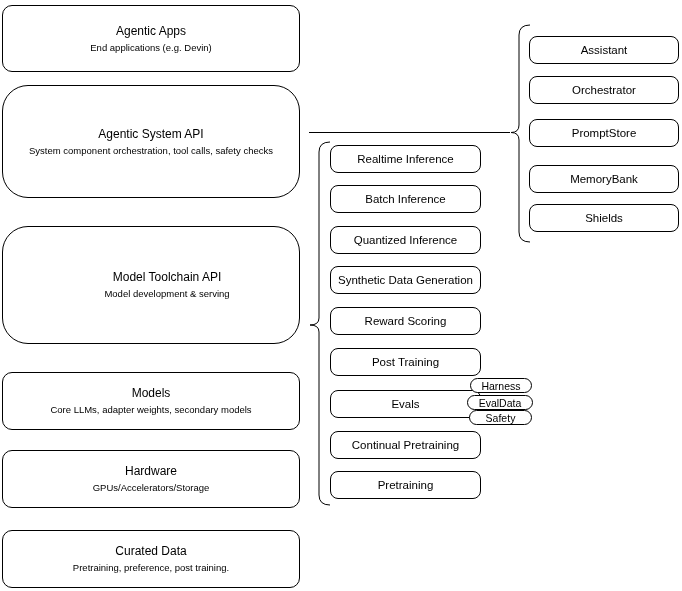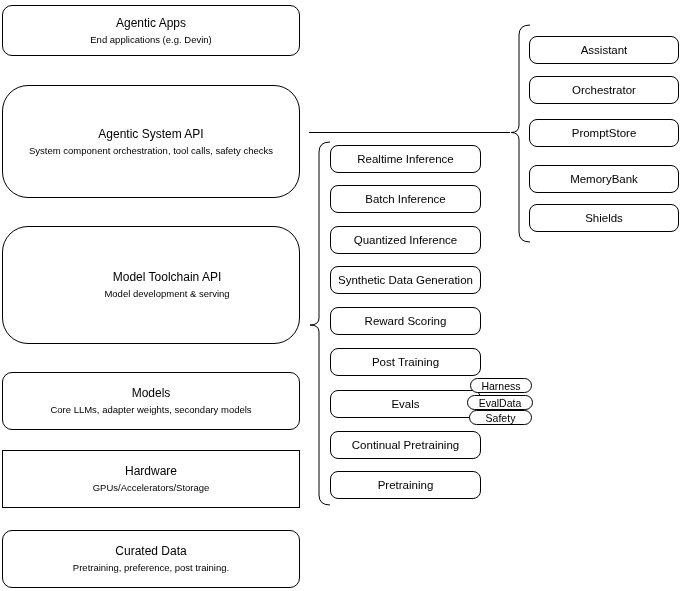--- a/index.html
+++ b/index.html
@@ -33,41 +33,41 @@
 <body>
 
 <div class="canvas">
 
   <svg class="overlay" width="682" height="591">
     <path d="M309,132.5 L510,132.5" stroke="#000" stroke-width="1" fill="none"></path>
     <path d="M530,25 Q519,25 519,35 L519,125 Q519,132.5 511,132.5 Q519,132.5 519,140 L519,232 Q519,242 530,242" stroke="#000" stroke-width="1" fill="none"></path>
     <path d="M330,142 Q319,142 319,152 L319,318 Q319,325 310,325 Q319,325 319,332 L319,495 Q319,505 330,505" stroke="#000" stroke-width="1" fill="none"></path>
   </svg>
 
-  <div class="lbox" style="top:5px;height:51px;border-radius:10px;">
+  <div class="lbox" style="top:5px;height:67px;border-radius:10px;">
     <div class="title">Agentic Apps</div>
     <div class="subtitle">End applications (e.g. Devin)</div>
   </div>
 
   <div class="lbox" style="top:85px;height:113px;border-radius:26px;">
     <div class="title">Agentic System API</div>
     <div class="subtitle">System component orchestration, tool calls, safety checks</div>
   </div>
 
   <div class="lbox" style="top:226px;height:118px;border-radius:26px;padding-left:32px;">
     <div class="title">Model Toolchain API</div>
     <div class="subtitle">Model development &amp; serving</div>
   </div>
 
   <div class="lbox" style="top:372px;height:58px;border-radius:10px;">
     <div class="title">Models</div>
     <div class="subtitle">Core LLMs, adapter weights, secondary models</div>
   </div>
 
-  <div class="lbox" style="top:450px;height:58px;border-radius:0;">
+  <div class="lbox" style="top:450px;height:58px;border-radius:10px;">
     <div class="title">Hardware</div>
     <div class="subtitle">GPUs/Accelerators/Storage</div>
   </div>
 
   <div class="lbox" style="top:530px;height:58px;border-radius:10px;">
     <div class="title">Curated Data</div>
     <div class="subtitle">Pretraining, preference, post training.</div>
   </div>
 
   <div class="node mid" style="top:145px;">Realtime Inference</div>

